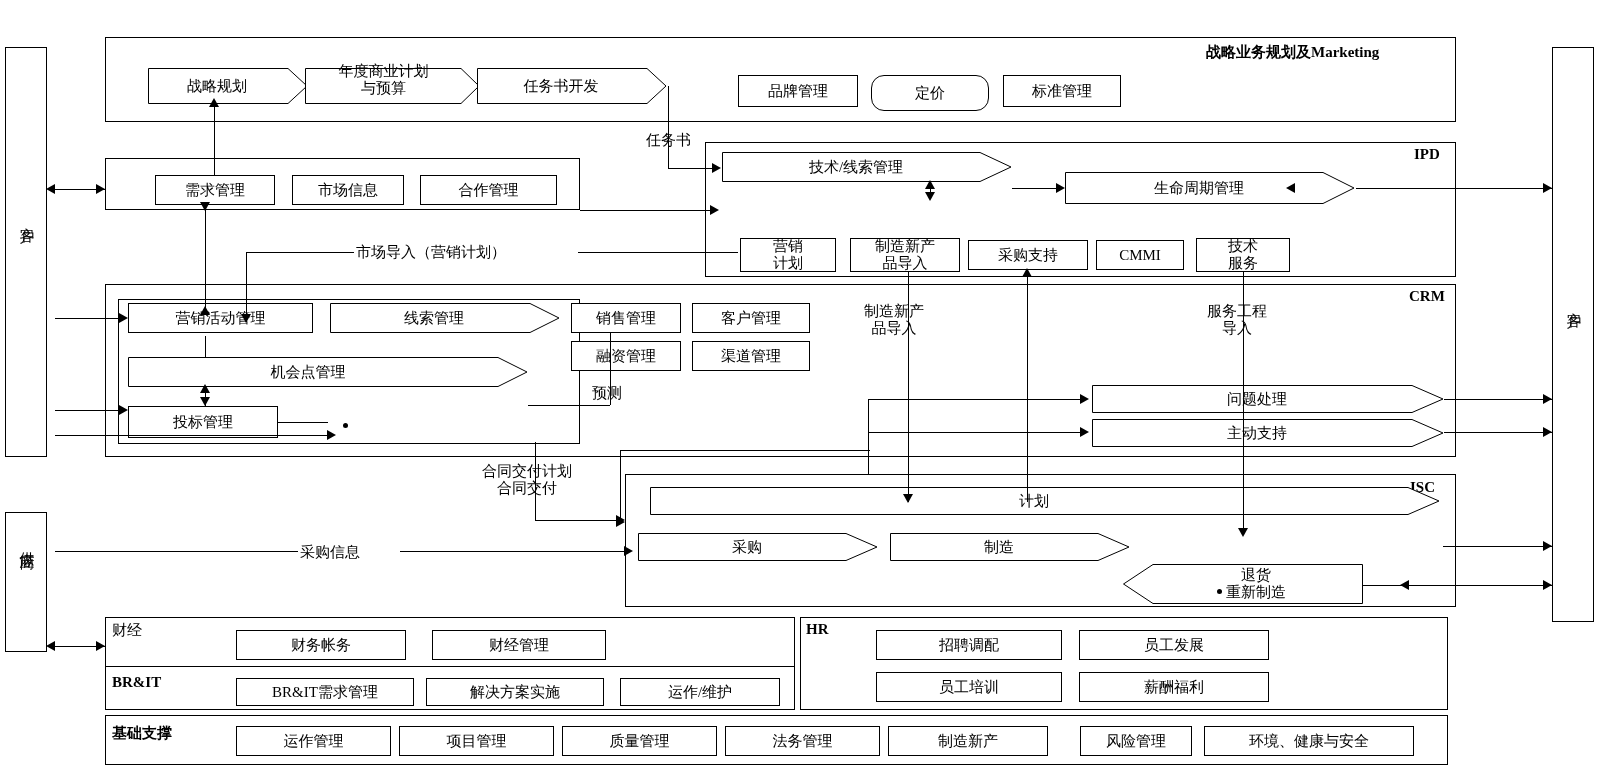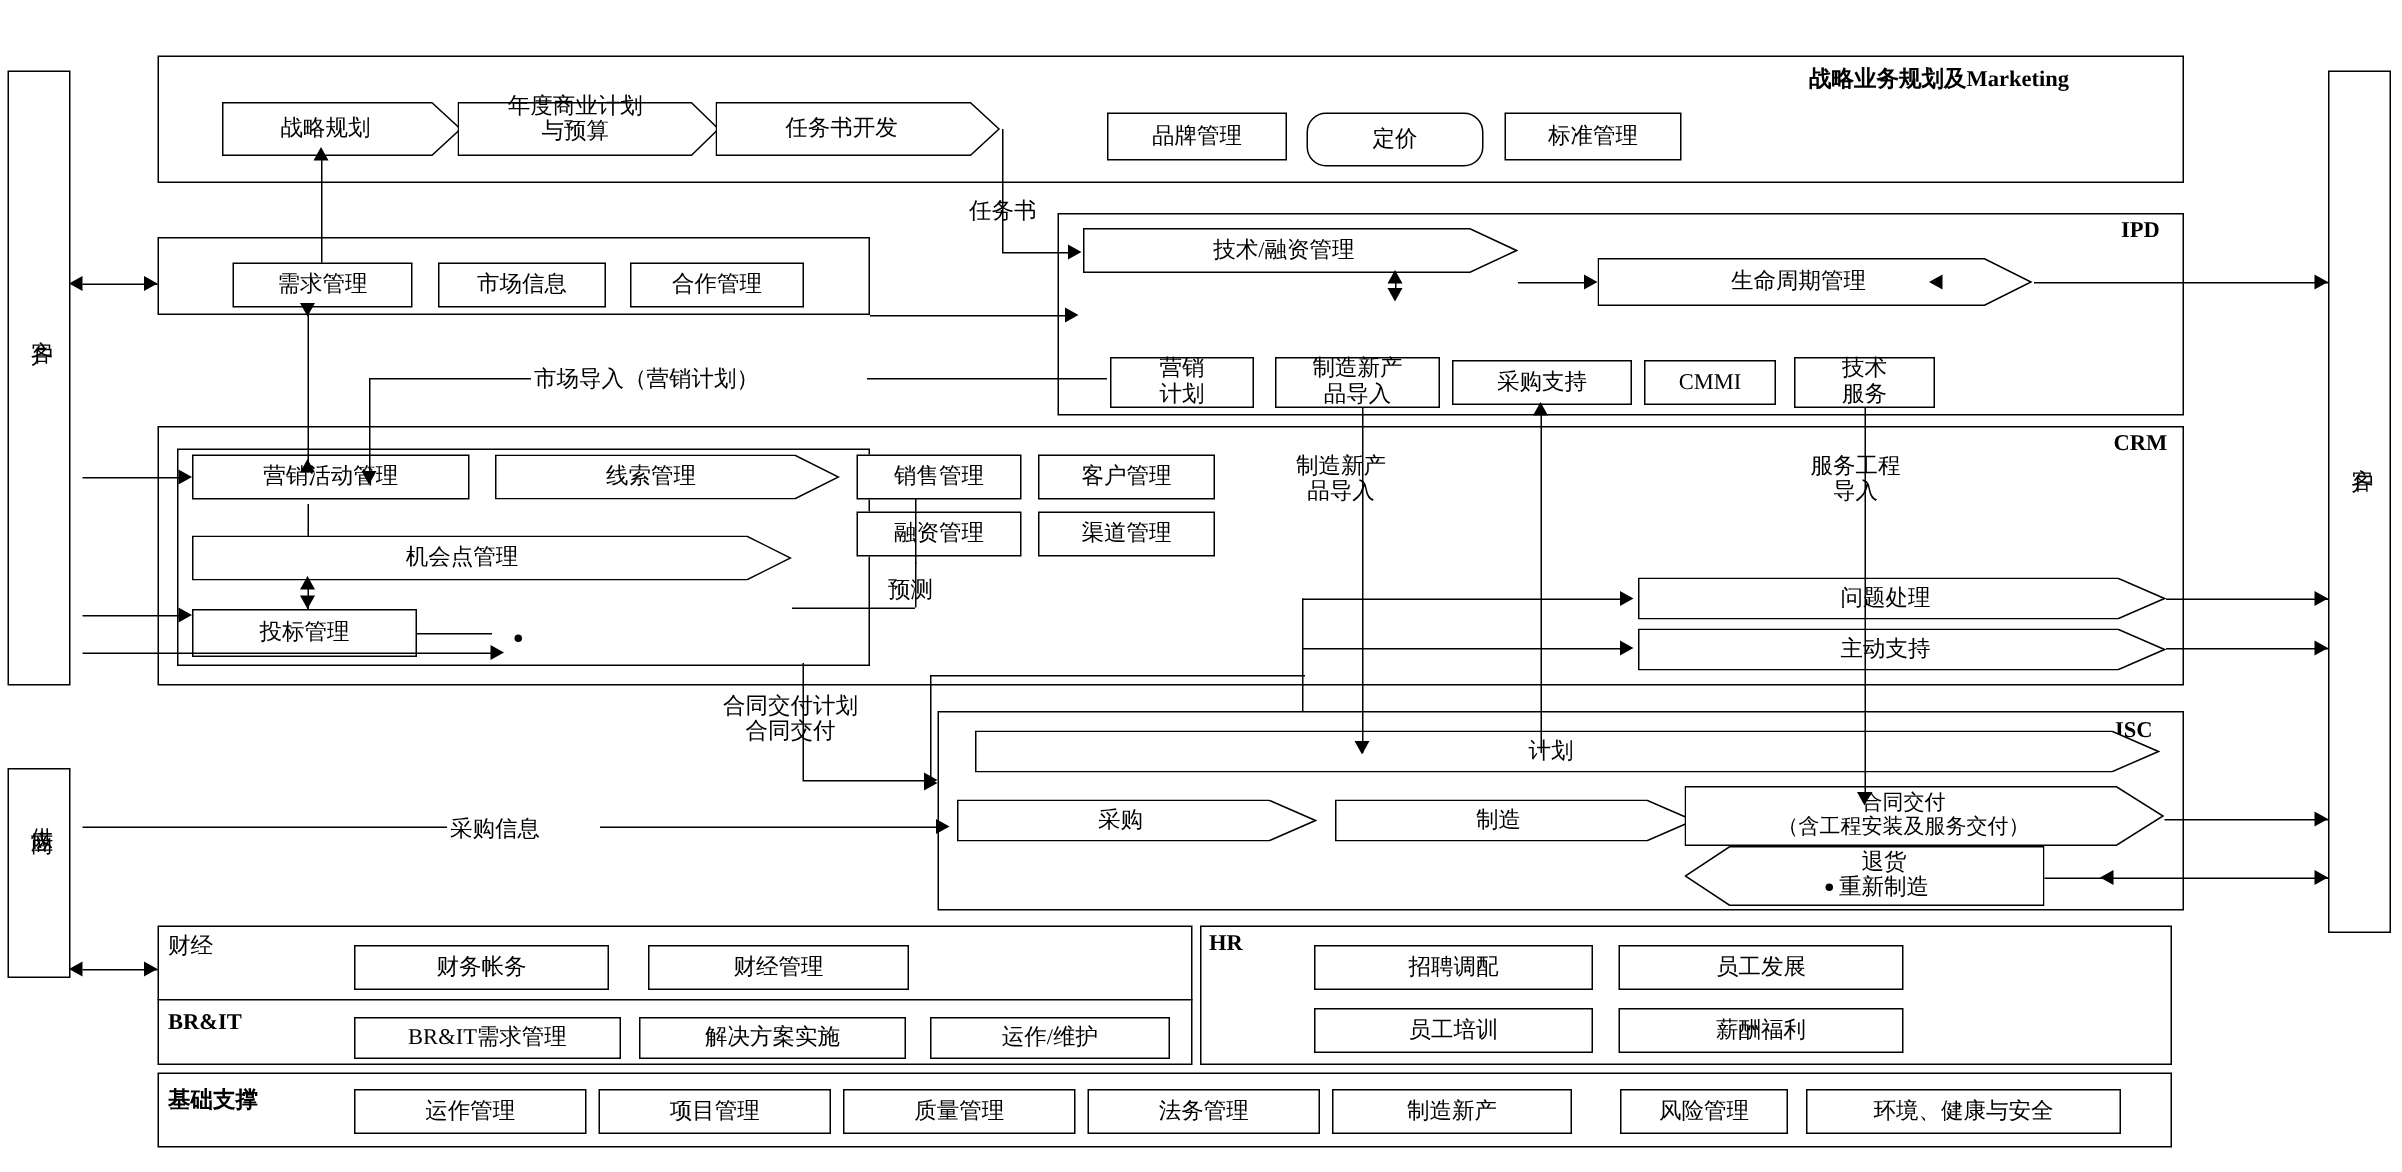--- a/index.html
+++ b/index.html
@@ -73,32 +73,32 @@
       <span class="f15">标准管理</span>
     </div>
 
   <div class="grp" style="left:105px;top:158px;width:475px;height:52px;"></div>
   <div class="box" style="left:155px;top:175px;width:120px;height:30px;">
       <span class="f15">需求管理</span>
     </div>
   <div class="box" style="left:292px;top:175px;width:112px;height:30px;">
       <span class="f15">市场信息</span>
     </div>
-  <div class="box" style="left:420px;top:175px;width:116px;height:30px;">
+  <div class="box" style="left:420px;top:175px;width:137px;height:30px;">
       <span class="f15">合作管理</span>
     </div>
 
   <div class="grp" style="left:705px;top:142px;width:751px;height:135px;"></div>
   <div class="grplabel" style="left:1414px;top:146px;">IPD</div>
 
   <div class="arrowbox" style="left:722px;top:152px;width:290px;height:30px;">
     <svg width="290" height="30" viewBox="0 0 290 30">
         <polygon points="0.5,0.5 258,0.5 289,15 258,29.5 0.5,29.5" fill="#fff" stroke="#000" stroke-width="1"></polygon>
       </svg>
-    <div class="txt">技术/融资管理</div>
+    <div class="txt">技术/线索管理</div>
   </div>
   <div class="arrowbox" style="left:1065px;top:172px;width:290px;height:32px;">
     <svg width="290" height="32" viewBox="0 0 290 32">
         <polygon points="0.5,0.5 258,0.5 289,16 258,31.5 0.5,31.5" fill="#fff" stroke="#000" stroke-width="1"></polygon>
       </svg>
     <div class="txt">生命周期管理</div>
   </div>
 
   <div class="box" style="left:740px;top:238px;width:96px;height:34px;">
       <span class="f15" style="white-space:pre-line;">营销
@@ -187,27 +187,20 @@
     <svg width="240" height="28" viewBox="0 0 240 28">
         <polygon points="0.5,0.5 208,0.5 239,14 208,27.5 0.5,27.5" fill="#fff" stroke="#000" stroke-width="1"></polygon>
       </svg>
     <div class="txt">采购</div>
   </div>
   <div class="arrowbox" style="left:890px;top:533px;width:240px;height:28px;">
     <svg width="240" height="28" viewBox="0 0 240 28">
         <polygon points="0.5,0.5 208,0.5 239,14 208,27.5 0.5,27.5" fill="#fff" stroke="#000" stroke-width="1"></polygon>
       </svg>
     <div class="txt">制造</div>
-  </div>
-  <div class="arrowbox" style="left:1123px;top:524px;width:320px;height:40px;">
-    <svg width="320" height="40" viewBox="0 0 320 40">
-        <polygon points="0.5,0.5 288,0.5 319,20 288,39.5 0.5,39.5" fill="#fff" stroke="#000" stroke-width="1"></polygon>
-      </svg>
-    <div class="txt" style="white-space:pre-line;padding-right:28px;font-size:14px;">合同交付
-（含工程安装及服务交付）</div>
   </div>
   <div class="arrowbox" style="left:1123px;top:564px;width:240px;height:40px;">
     <svg width="240" height="40" viewBox="0 0 240 40">
         <polygon points="30,0.5 239.5,0.5 239.5,39.5 30,39.5 0.5,20" fill="#fff" stroke="#000" stroke-width="1"></polygon>
       </svg>
     <div class="txt" style="white-space:pre-line;padding-right:0;padding-left:26px;">退货
 重新制造</div>
   </div>
   <div class="dot" style="left:1217px;top:589px;"></div>
 

